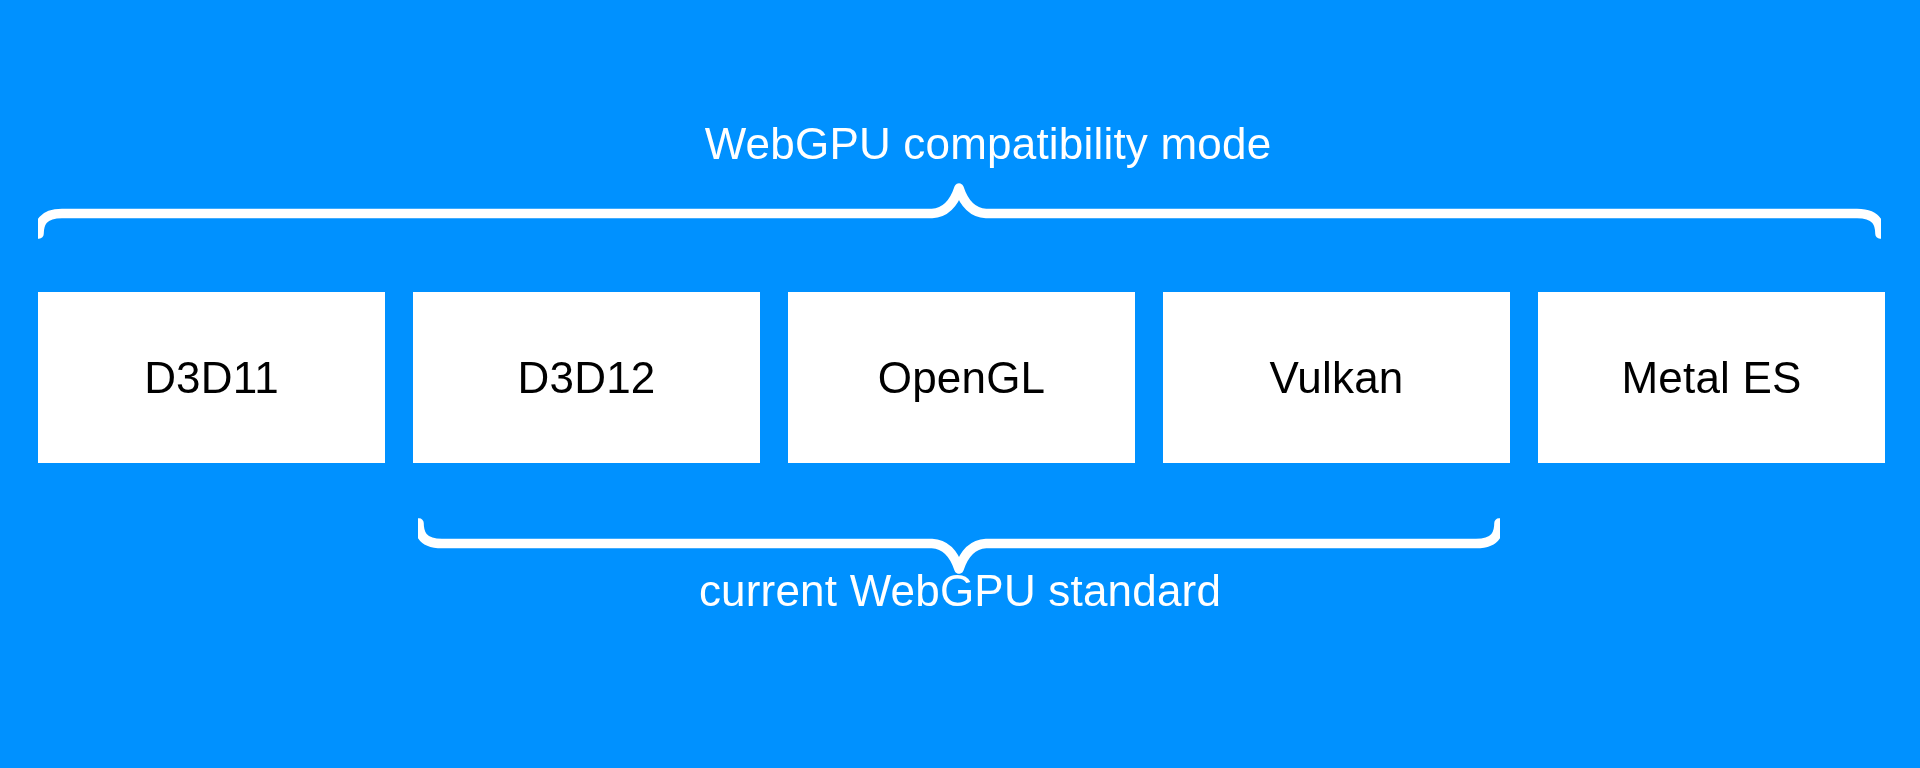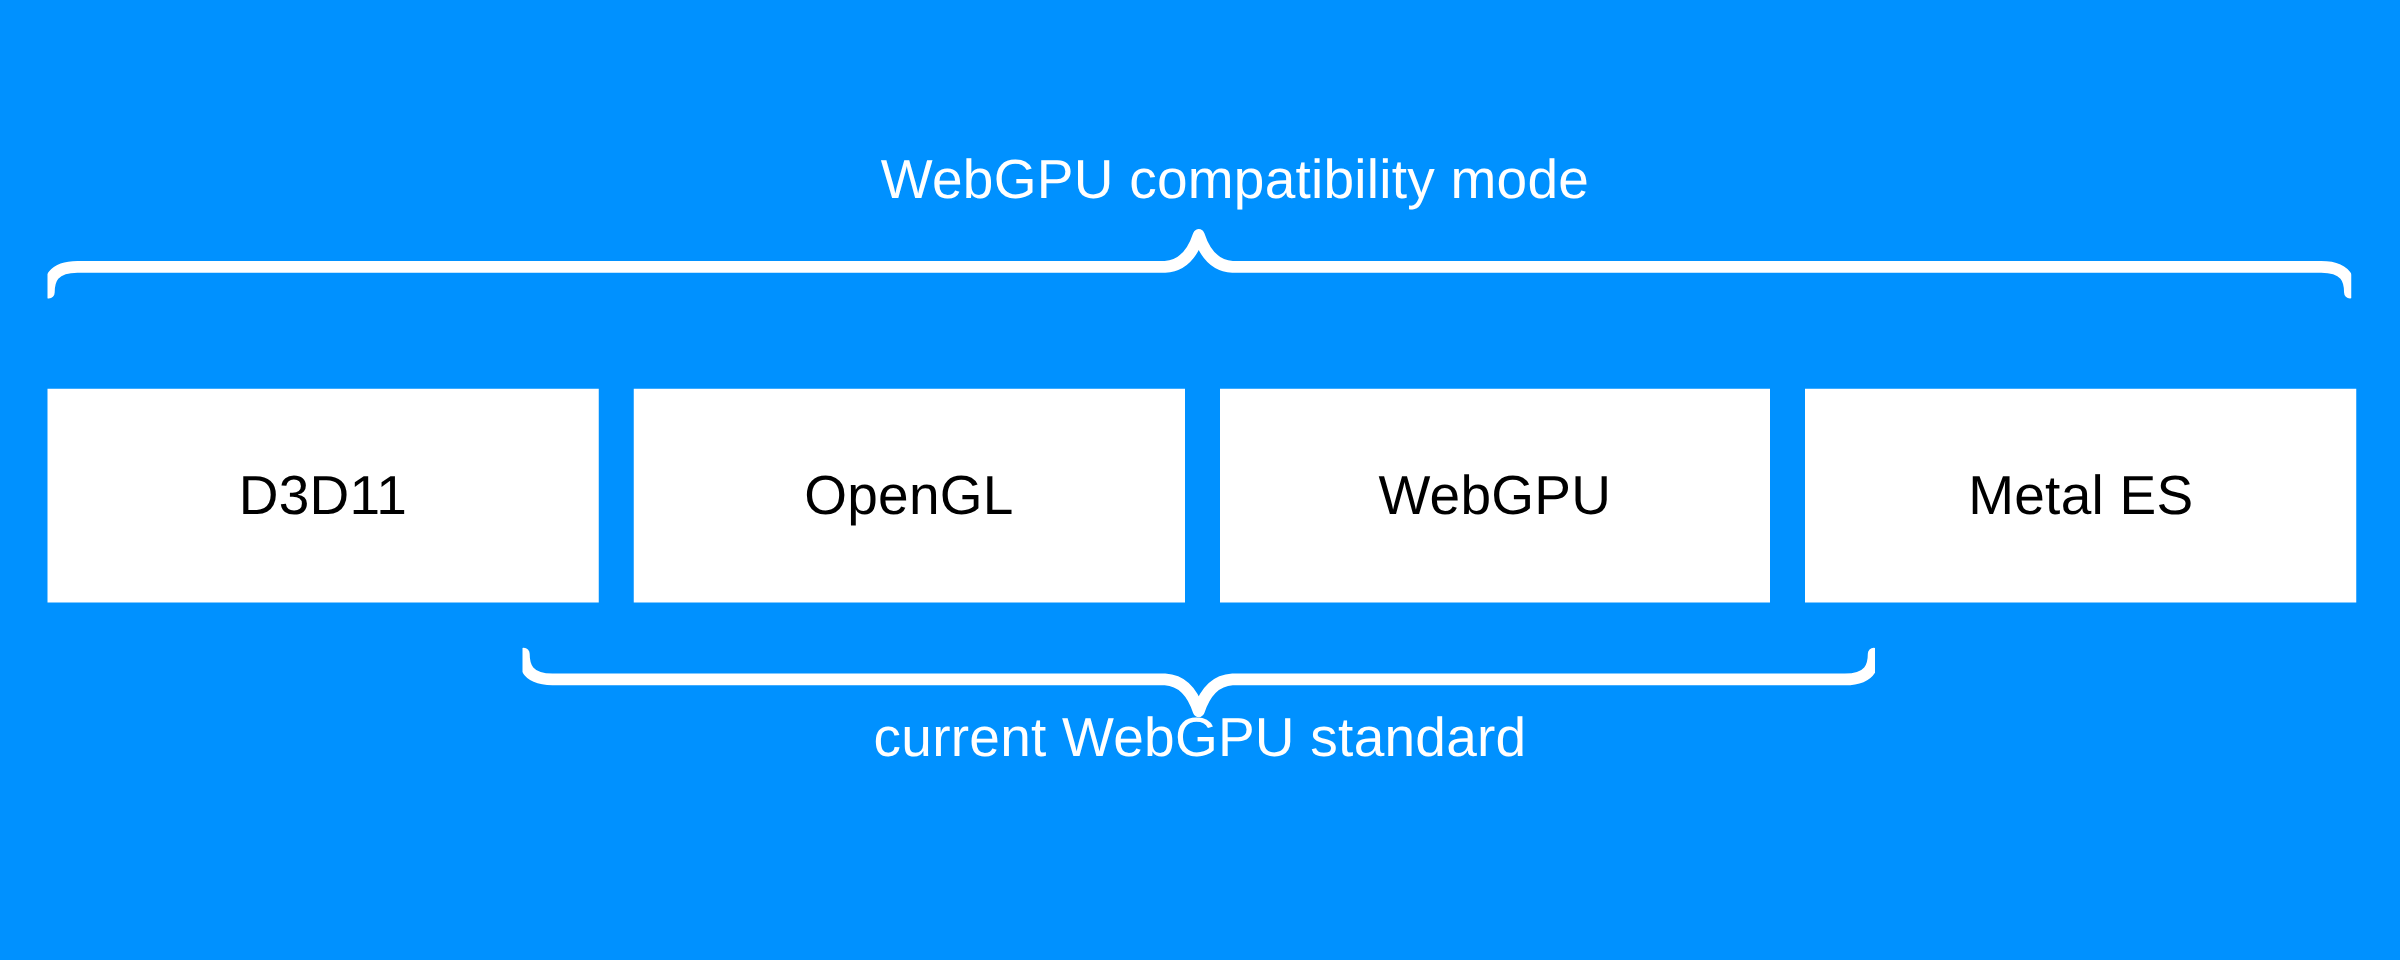--- a/index.html
+++ b/index.html
@@ -38,21 +38,20 @@
     stroke-linejoin:round;
   }
   .top-brace{left:38px;top:183px;}
   .bottom-brace{left:418px;top:506px;}
   .box-row{
     position:absolute;
     left:38px;top:292px;
     width:1847px;height:171px;
     display:flex;
     gap:28px;
-    margin-top:19px;
   }
   .api-box{
     flex:1 1 0;
     background:var(--box-bg);
     color:var(--box-text);
     display:flex;
     align-items:center;
     justify-content:center;
     font-size:44px;
     letter-spacing:0.2px;
@@ -68,24 +67,27 @@
 
   <svg class="brace top-brace" width="1843" height="62" viewBox="0 0 1843 62" aria-hidden="true">
     <path d="M 1 51 C 1 41 4 30.5 24 30.5 L 894 30.5 Q 913 29.5 921 5 Q 929 29.5 948 30.5 L 1819 30.5 C 1839 30.5 1842 41 1842 51"></path>
   </svg>
 
   <div class="box-row">
     <div class="api-box">
       <span>D3D11</span>
     </div>
     <div class="api-box">
+      <span>D3D12</span>
+    </div>
+    <div class="api-box">
       <span>OpenGL</span>
     </div>
     <div class="api-box">
-      <span>WebGPU</span>
+      <span>Vulkan</span>
     </div>
     <div class="api-box">
       <span>Metal ES</span>
     </div>
   </div>
 
   <svg class="brace bottom-brace" width="1082" height="70" viewBox="0 0 1082 70" aria-hidden="true">
     <path d="M 1 17 C 1 27 4 37.5 24 37.5 L 514 37.5 Q 533 38.5 541 63 Q 549 38.5 568 37.5 L 1058 37.5 C 1078 37.5 1081 27 1081 17"></path>
   </svg>
 

